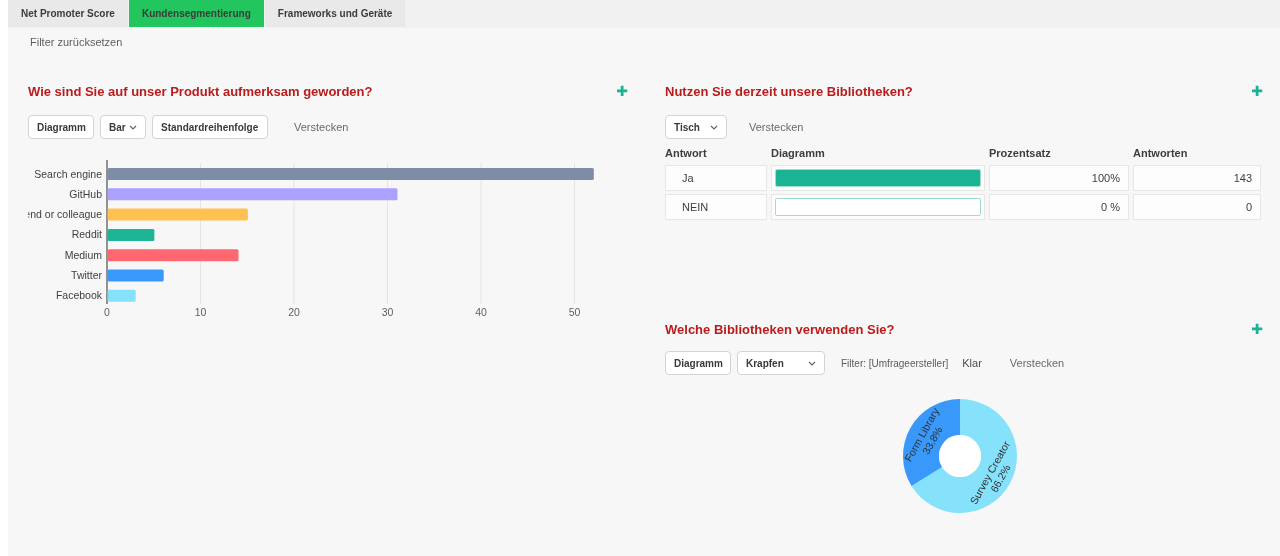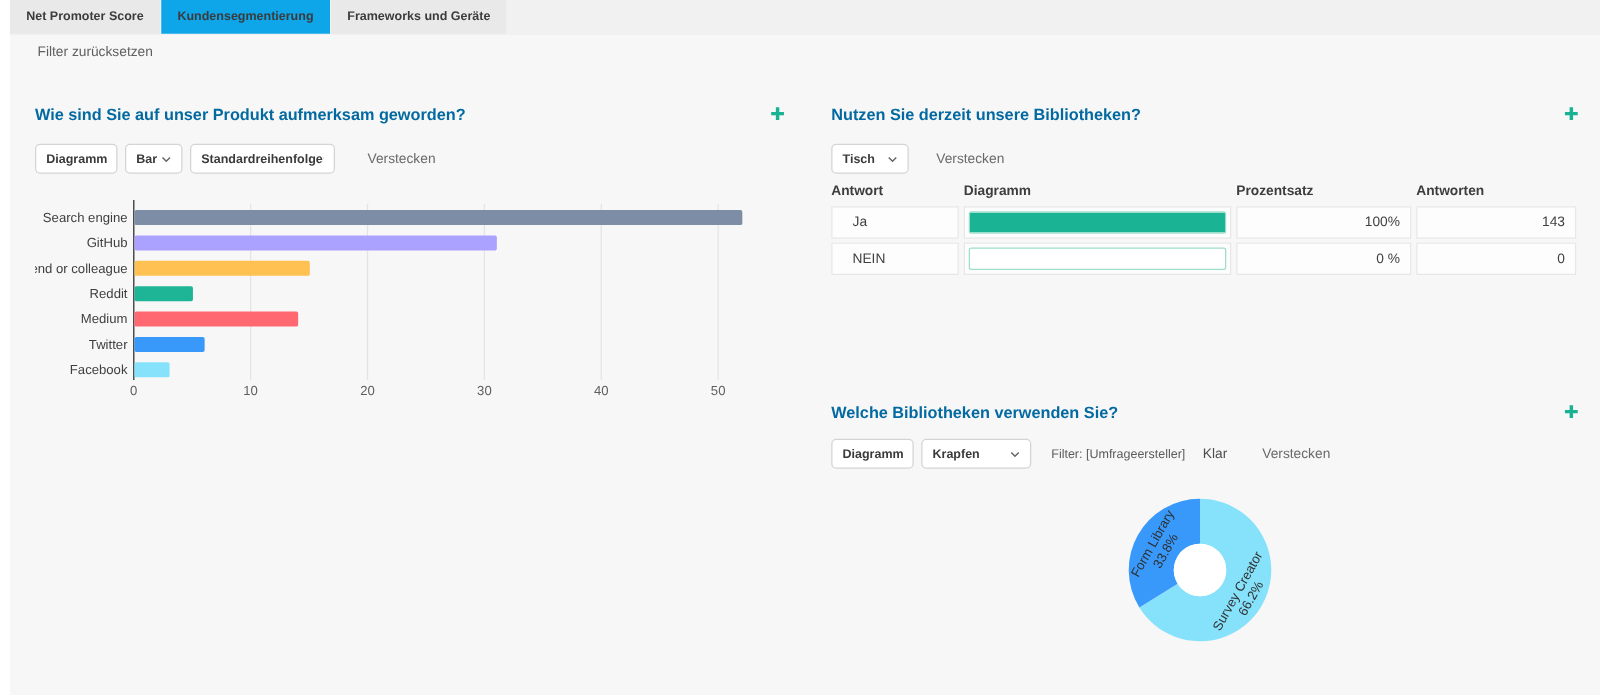--- a/index.html
+++ b/index.html
@@ -4,29 +4,29 @@
 <style>
   * { box-sizing: border-box; margin: 0; padding: 0; }
   html,body { width:1280px; height:556px; background:#ffffff; font-family:"Liberation Sans", sans-serif; }
   .app { position:relative; width:1280px; height:556px; overflow:hidden; background:#ffffff; }
 
   
   .tabbar { position:absolute; left:8px; top:0; width:1272px; height:35px; background:#f1f1f1;
             border-bottom:1px solid #d9d9d9; display:flex; }
   .tab { height:27px; line-height:27px; padding:0 13px; font-size:10px; font-weight:700; color:#3b3b3b;
          background:#e9e9e9; margin-right:1px; cursor:pointer; white-space:nowrap; }
-  .tab.active { background:#0ea5e9; }
+  .tab.active { background:#22c55e; }
 
   
   .content { position:absolute; left:8px; top:28px; width:1272px; height:528px; background:#f7f7f7; }
   .link { font-size:11px; color:#6a6a6a; cursor:pointer; white-space:nowrap; }
   .reset-link { position:absolute; left:22px; top:8px; font-size:11px; color:#5f5f5f; cursor:pointer; }
 
   .panel-head { display:flex; justify-content:space-between; align-items:flex-start; }
-  .panel-title { font-size:13px; font-weight:700; color:#0369a1; }
+  .panel-title { font-size:13px; font-weight:700; color:#b91c1c; }
   .plus { color:#19b394; font-size:14px; line-height:14px; cursor:pointer; }
 
   .controls { display:flex; align-items:center; }
   .select { height:24px; background:#fff; border:1px solid #d4d4d4; border-radius:4px;
             display:flex; align-items:center; justify-content:space-between; padding:0 8px;
             font-size:10px; font-weight:700; color:#3a3a3a; cursor:pointer; margin-right:6px; }
   .ctl-text { font-size:10px; color:#5c5c5c; white-space:nowrap; }
 
   
   .panel-awareness   { position:absolute; left:20px;  top:56px;  width:600px; }

